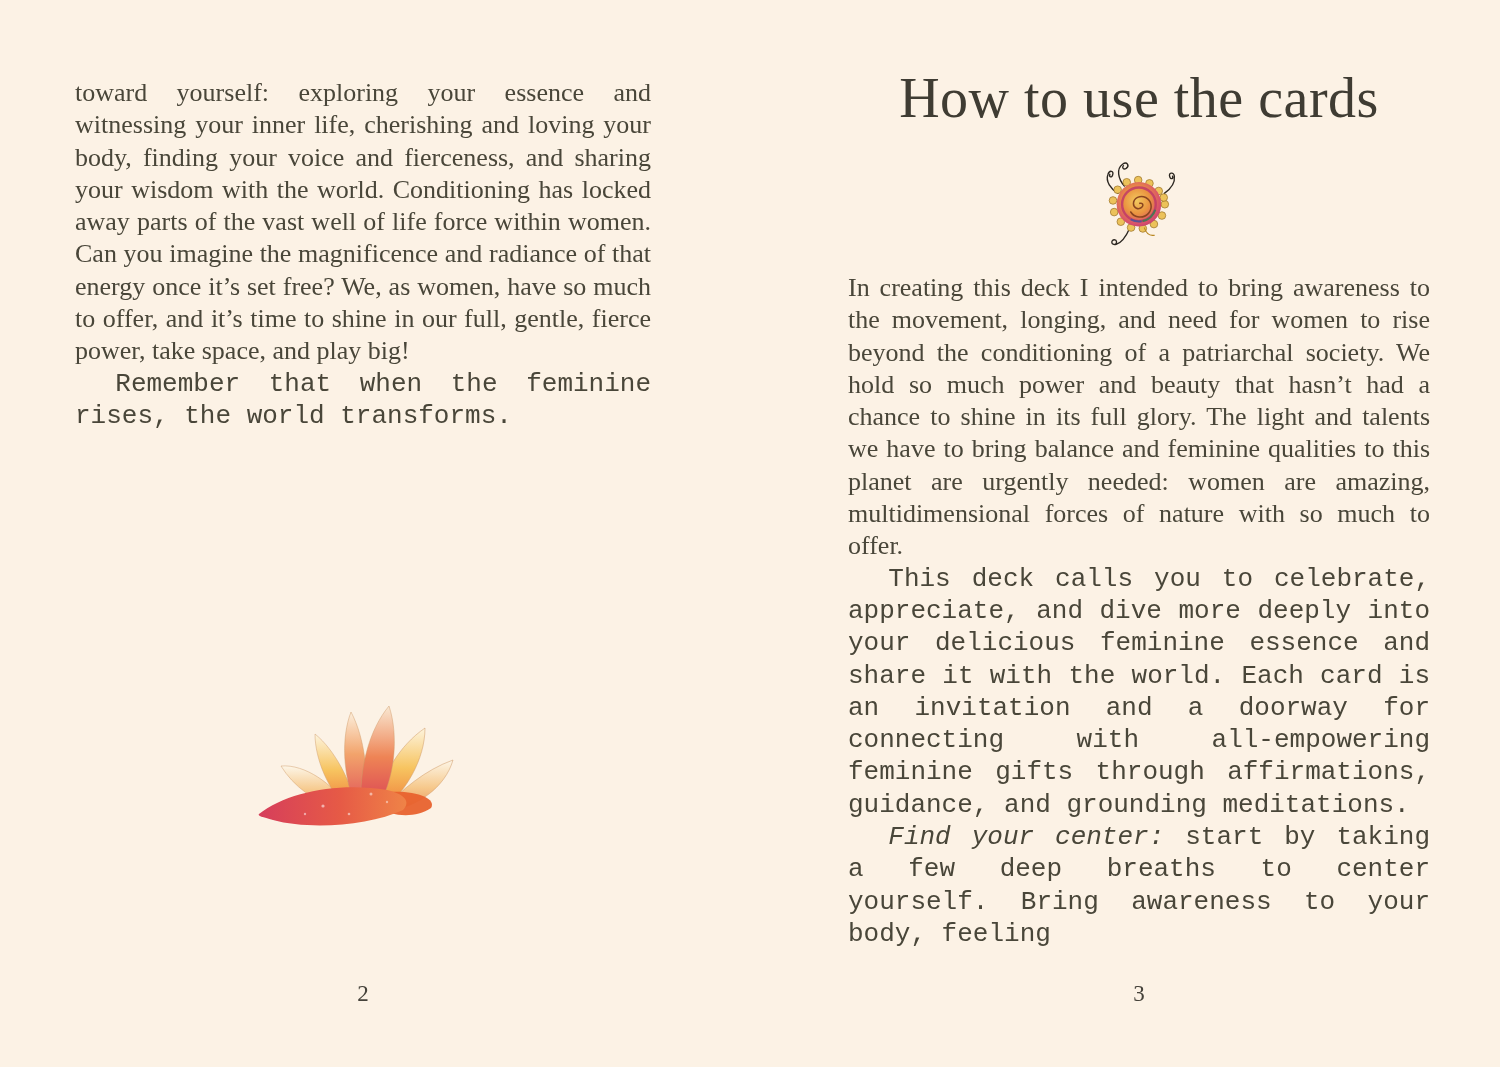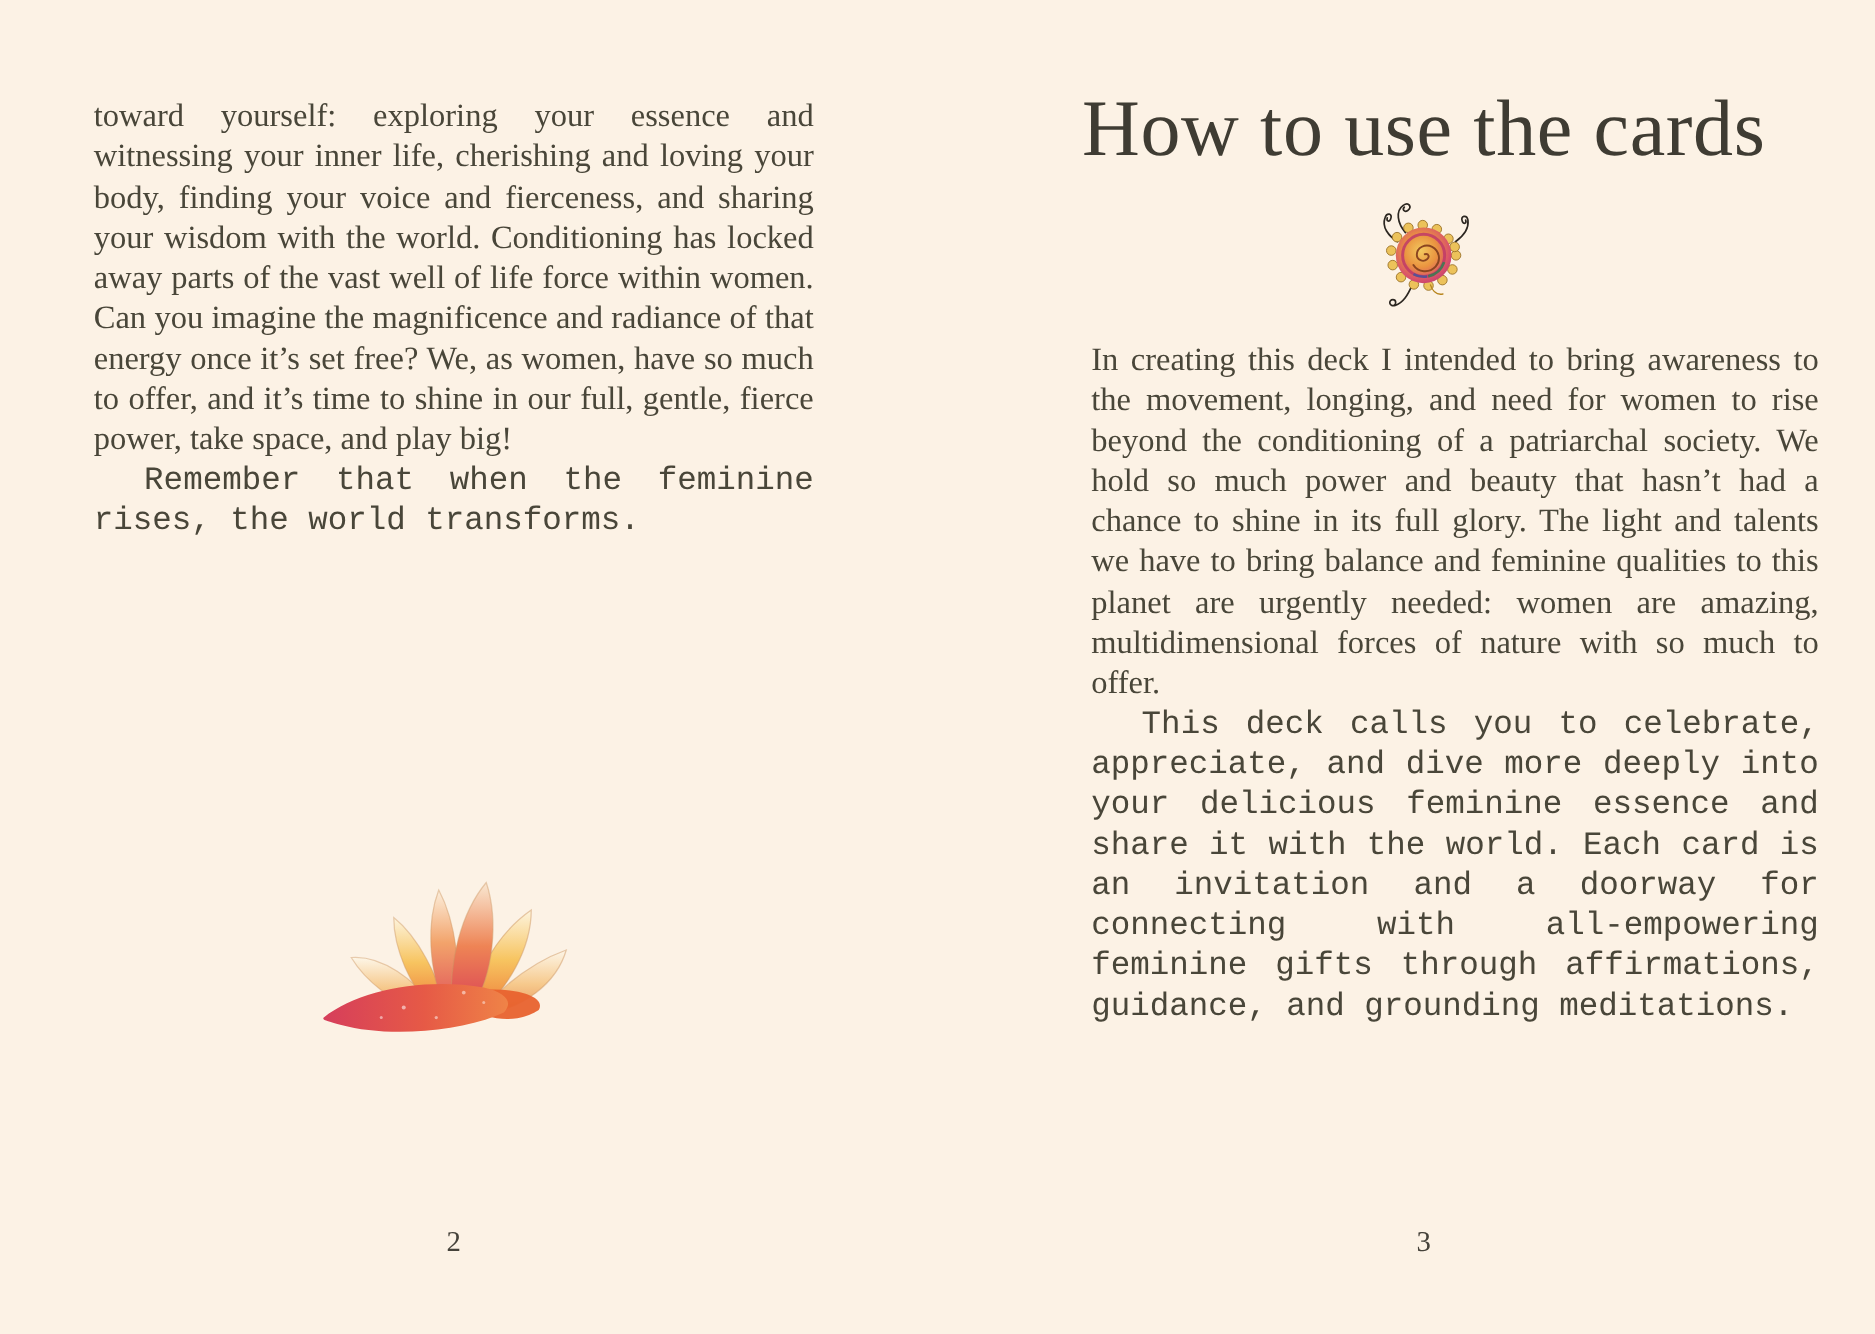--- a/index.html
+++ b/index.html
@@ -15,28 +15,28 @@
   .textcol {
     position: absolute;
     font-size: 26px;
     line-height: 32.3px;
   }
   .textcol p { margin: 0; text-align: justify; }
   .textcol p.indent { text-indent: 1.55em; font-family: Liberation Mono, monospace; }
   .textcol i { font-style: italic; }
 
   .textcol.left  { left: 75px;  top: 77px;  width: 576px; }
-  .textcol.right { left: 873px; top: 272px; width: 582px; }
+  .textcol.right { left: 848px; top: 272px; width: 582px; }
 
   .chapter-title {
     position: absolute;
     left: 848px; top: 68px; width: 582px;
     margin: 0;
     text-align: center;
-    font-size: 64px;
+    font-size: 56px;
     font-weight: 400;
     letter-spacing: 0.5px;
     color: #3f3c33;
     line-height: 1.1;
   }
 
   .ornament {
     position: absolute;
     left: 1088px; top: 156px;
     width: 100px; height: 102px;
@@ -163,18 +163,19 @@
       <path d="M59 70.7 A 19 19 0 0 1 47 68.5" fill="none" stroke="#46559c" stroke-width="2.2" opacity="0.85"></path>
 
       <path d="M57 51 c 3.5 -1 4.5 2.5 2 4.5 c -3.5 3 -9 0.5 -9 -4 c 0 -6.5 7.5 -10 13.5 -7 c 6.5 3.5 8 12 3 17.5 c -5.5 6 -15.5 5 -19.5 -1.5" fill="none" stroke="#8a4520" stroke-width="1.7" stroke-linecap="round"></path>
 
       <path d="M62 78 C 64 84, 68 87, 73 86" fill="none" stroke="#b8861f" stroke-width="1.2" stroke-linecap="round"></path>
     </svg>
 
     <div class="textcol right">
       <p>In creating this deck I intended to bring awareness to the movement, longing, and need for women to rise beyond the conditioning of a patriarchal society. We hold so much power and beauty that hasn’t had a chance to shine in its full glory. The light and talents we have to bring balance and feminine qualities to this planet are urgently needed: women are amazing, multidimensional forces of nature with so much to offer.</p>
       <p class="indent">This deck calls you to celebrate, appreciate, and dive more deeply into your delicious feminine essence and share it with the world. Each card is an invitation and a doorway for connecting with all-empowering feminine gifts through affirmations, guidance, and grounding meditations.</p>
+      <p class="indent"><i>Find your center:</i><span> start by taking a few deep breaths to center yourself. Bring awareness to your body, feeling</span></p>
     </div>
 
     <div class="pagenum right">3</div>
   </section>
 
 </div>
 
 </body></html>

